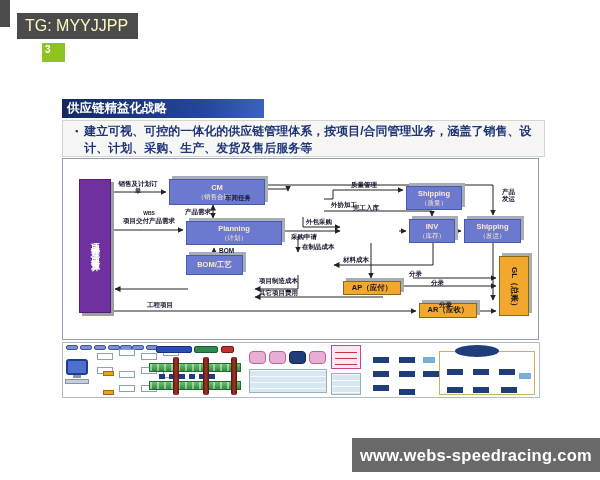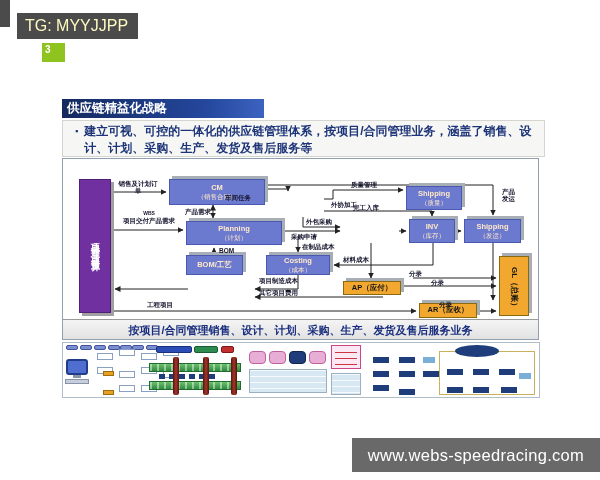--- a/index.html
+++ b/index.html
@@ -92,21 +92,21 @@
   .m-ellipse { width:44px; height:12px; background:#1f3d7a; border-radius:50%; }
   .m-navy { width:16px; height:6px; background:#1f3d7a; }
   .m-blue { width:12px; height:6px; background:#7ab0d8; }
   .m-monitor-screen { left:3px; top:16px; width:22px; height:16px; background:#4f6fd0;
     border:2px solid #1f3d8a; border-radius:3px; }
   .m-monitor-base { left:10px; top:32px; width:8px; height:3px; background:#8a94a8; }
   .m-monitor-kb { left:2px; top:36px; width:24px; height:5px; background:#c6cede; border:1px solid #8a94a8; }
 
   .watermark { left:352px; top:438px; width:248px; height:34px; background:#696969;
     color:#fff; font-size:16.5px; letter-spacing:.3px; display:flex;
-    align-items:center; justify-content:center; }
+    align-items:center; justify-content:center;font-weight:bold; }
 </style>
 </head>
 <body>
 
 <div class="slide">
 
   <div class="abs tag-block"></div>
   <div class="abs tag-bar">TG: MYYJJPP</div>
   <div class="abs page-badge">3</div>
 
@@ -174,24 +174,20 @@
       <span class="b1">INV</span>
         <span class="b2">（库存）</span>
     </div>
     <div class="box" style="left:401px;top:60px;width:57px;height:24px">
       <span class="b1">Shipping</span>
         <span class="b2">（发运）</span>
     </div>
     <div class="box" style="left:123px;top:96px;width:57px;height:20px">
       <span class="b1">BOM/工艺</span>
     </div>
-    <div class="box" style="left:203px;top:96px;width:64px;height:20px">
-      <span class="b1">Costing</span>
-        <span class="b2">（成本）</span>
-    </div>
     <div class="box orangebox" style="left:280px;top:122px;width:58px;height:14px">
       <span class="b1">AP（应付）</span>
     </div>
     <div class="box orangebox" style="left:356px;top:144px;width:58px;height:15px">
       <span class="b1">AR（应收）</span>
     </div>
     <div class="box orangebox gl-box" style="left:436px;top:97px;width:30px;height:60px">
       <span>GL（总账）</span>
     </div>
 
@@ -211,21 +207,20 @@
     <div class="lbl" style="left:239px;top:84px">在制品成本</div>
     <div class="lbl" style="left:280px;top:97px">材料成本</div>
     <div class="lbl" style="left:196px;top:118px">项目制造成本</div>
     <div class="lbl" style="left:196px;top:130px">其它项目费用</div>
     <div class="lbl" style="left:84px;top:142px">工程项目</div>
     <div class="lbl" style="left:438px;top:29px;width:15px">产品发运</div>
     <div class="lbl" style="left:346px;top:111px">分录</div>
     <div class="lbl" style="left:368px;top:120px">分录</div>
     <div class="lbl" style="left:376px;top:142px">分录</div>
 
-    <div class="abs diagram-footer">按项目/合同管理销售、设计、计划、采购、生产、发货及售后服务业务</div>
   </div>
 
   <div class="abs mini-strip">
     <div class="mini-inner">
       <div class="m-pill" style="left:3px;top:2px"></div>
         <div class="m-pill" style="left:17px;top:2px"></div>
       <div class="m-pill" style="left:31px;top:2px"></div>
         <div class="m-pill" style="left:45px;top:2px"></div>
       <div class="m-pill" style="left:57px;top:2px"></div>
         <div class="m-pill" style="left:69px;top:2px"></div>

